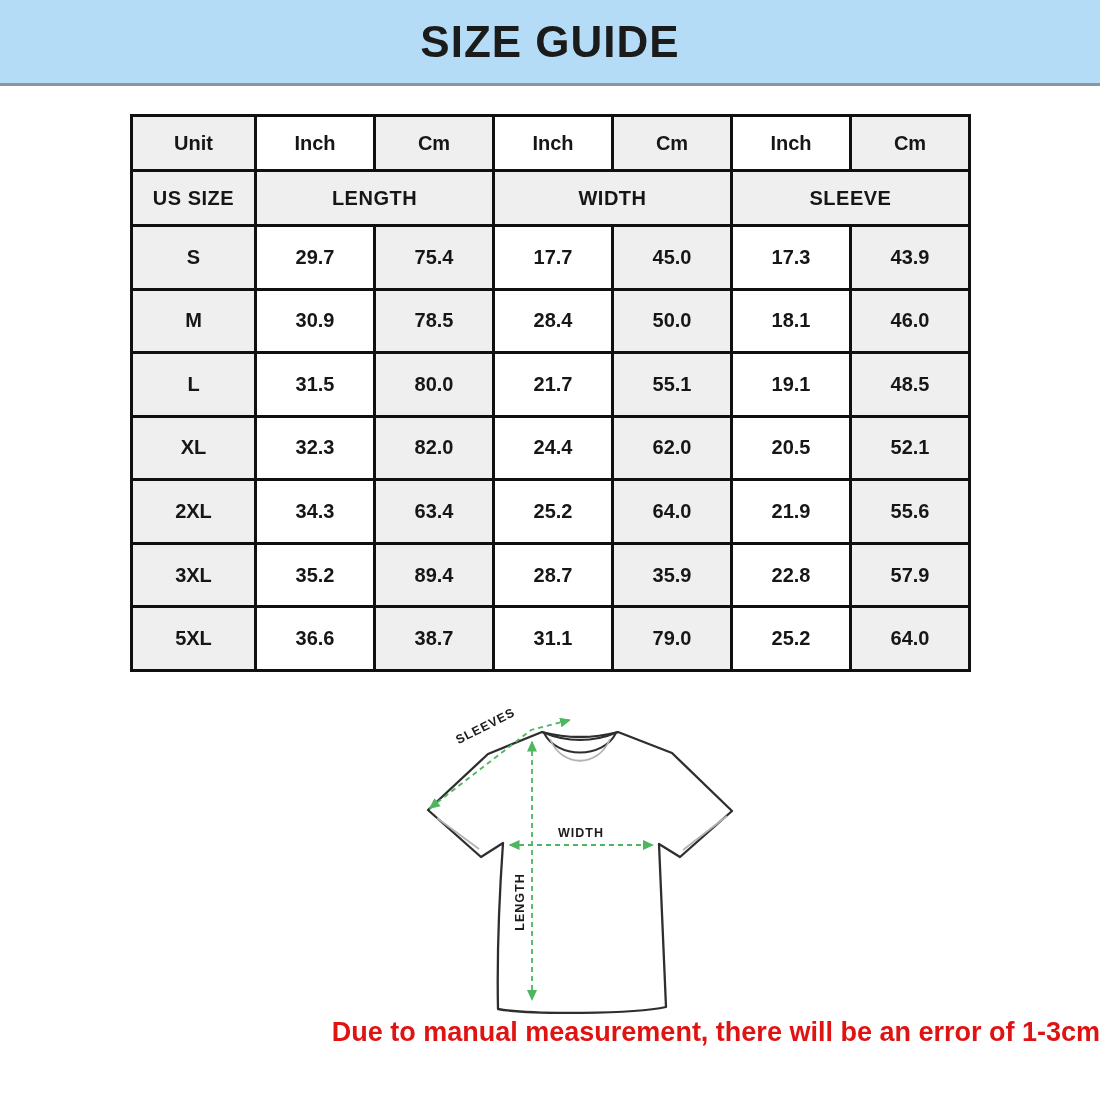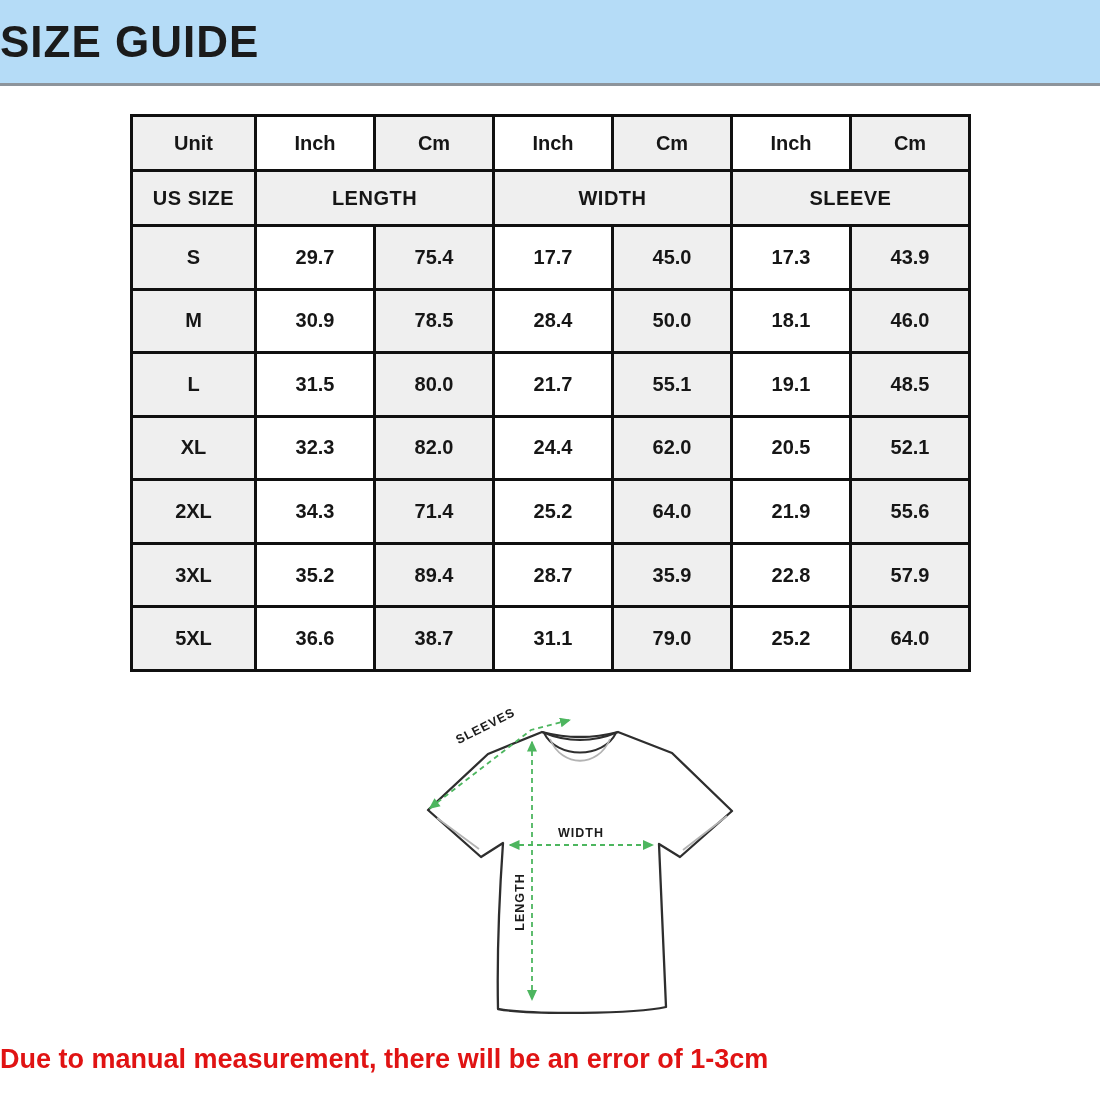--- a/index.html
+++ b/index.html
@@ -18,21 +18,21 @@
     font-family: "Liberation Sans", sans-serif;
     overflow: hidden;
     position: relative;
   }
   .header-bar {
     position: absolute;
     left: 0; top: 0;
     width: 1100px; height: 86px;
     background: var(--header-bg);
     border-bottom: 3px solid var(--header-border);
-    display: flex; align-items: center; justify-content: flex-start;
+    display: flex; align-items: center; justify-content: center;
   }
   .header-bar h1 {
     font-size: 44px;
     font-weight: 800;
     letter-spacing: 1px;
     color: #1b1b1b;
     font-family: "Liberation Sans", sans-serif;
   }
   .size-table {
     position: absolute;
@@ -80,23 +80,23 @@
   .dlabel {
     font-family: "Liberation Sans", sans-serif;
     font-weight: bold;
     font-size: 12.5px;
     letter-spacing: 1px;
     fill: #1c1c1c;
     text-anchor: middle;
   }
   .measurement-note {
     position: absolute;
-    left: 0; top: 1044px;
+    left: 0; top: 1017px;
     width: 1100px;
-    text-align: left;
+    text-align: right;
     font-size: 27px;
     font-weight: bold;
     color: var(--note-red);
   }
 </style>
 </head>
 <body>
 
 <div class="header-bar">
   <h1>SIZE GUIDE</h1>
@@ -162,21 +162,21 @@
         <td class="c-white">32.3</td>
         <td class="c-gray">82.0</td>
         <td class="c-white">24.4</td>
         <td class="c-gray">62.0</td>
         <td class="c-white">20.5</td>
         <td class="c-gray">52.1</td>
       </tr>
       <tr>
         <td class="c-gray">2XL</td>
         <td class="c-white">34.3</td>
-        <td class="c-gray">71.4</td>
+        <td class="c-gray">63.4</td>
         <td class="c-white">25.2</td>
         <td class="c-gray">64.0</td>
         <td class="c-white">21.9</td>
         <td class="c-gray">55.6</td>
       </tr>
       <tr>
         <td class="c-gray">3XL</td>
         <td class="c-white">35.2</td>
         <td class="c-gray">89.4</td>
         <td class="c-white">28.7</td>

